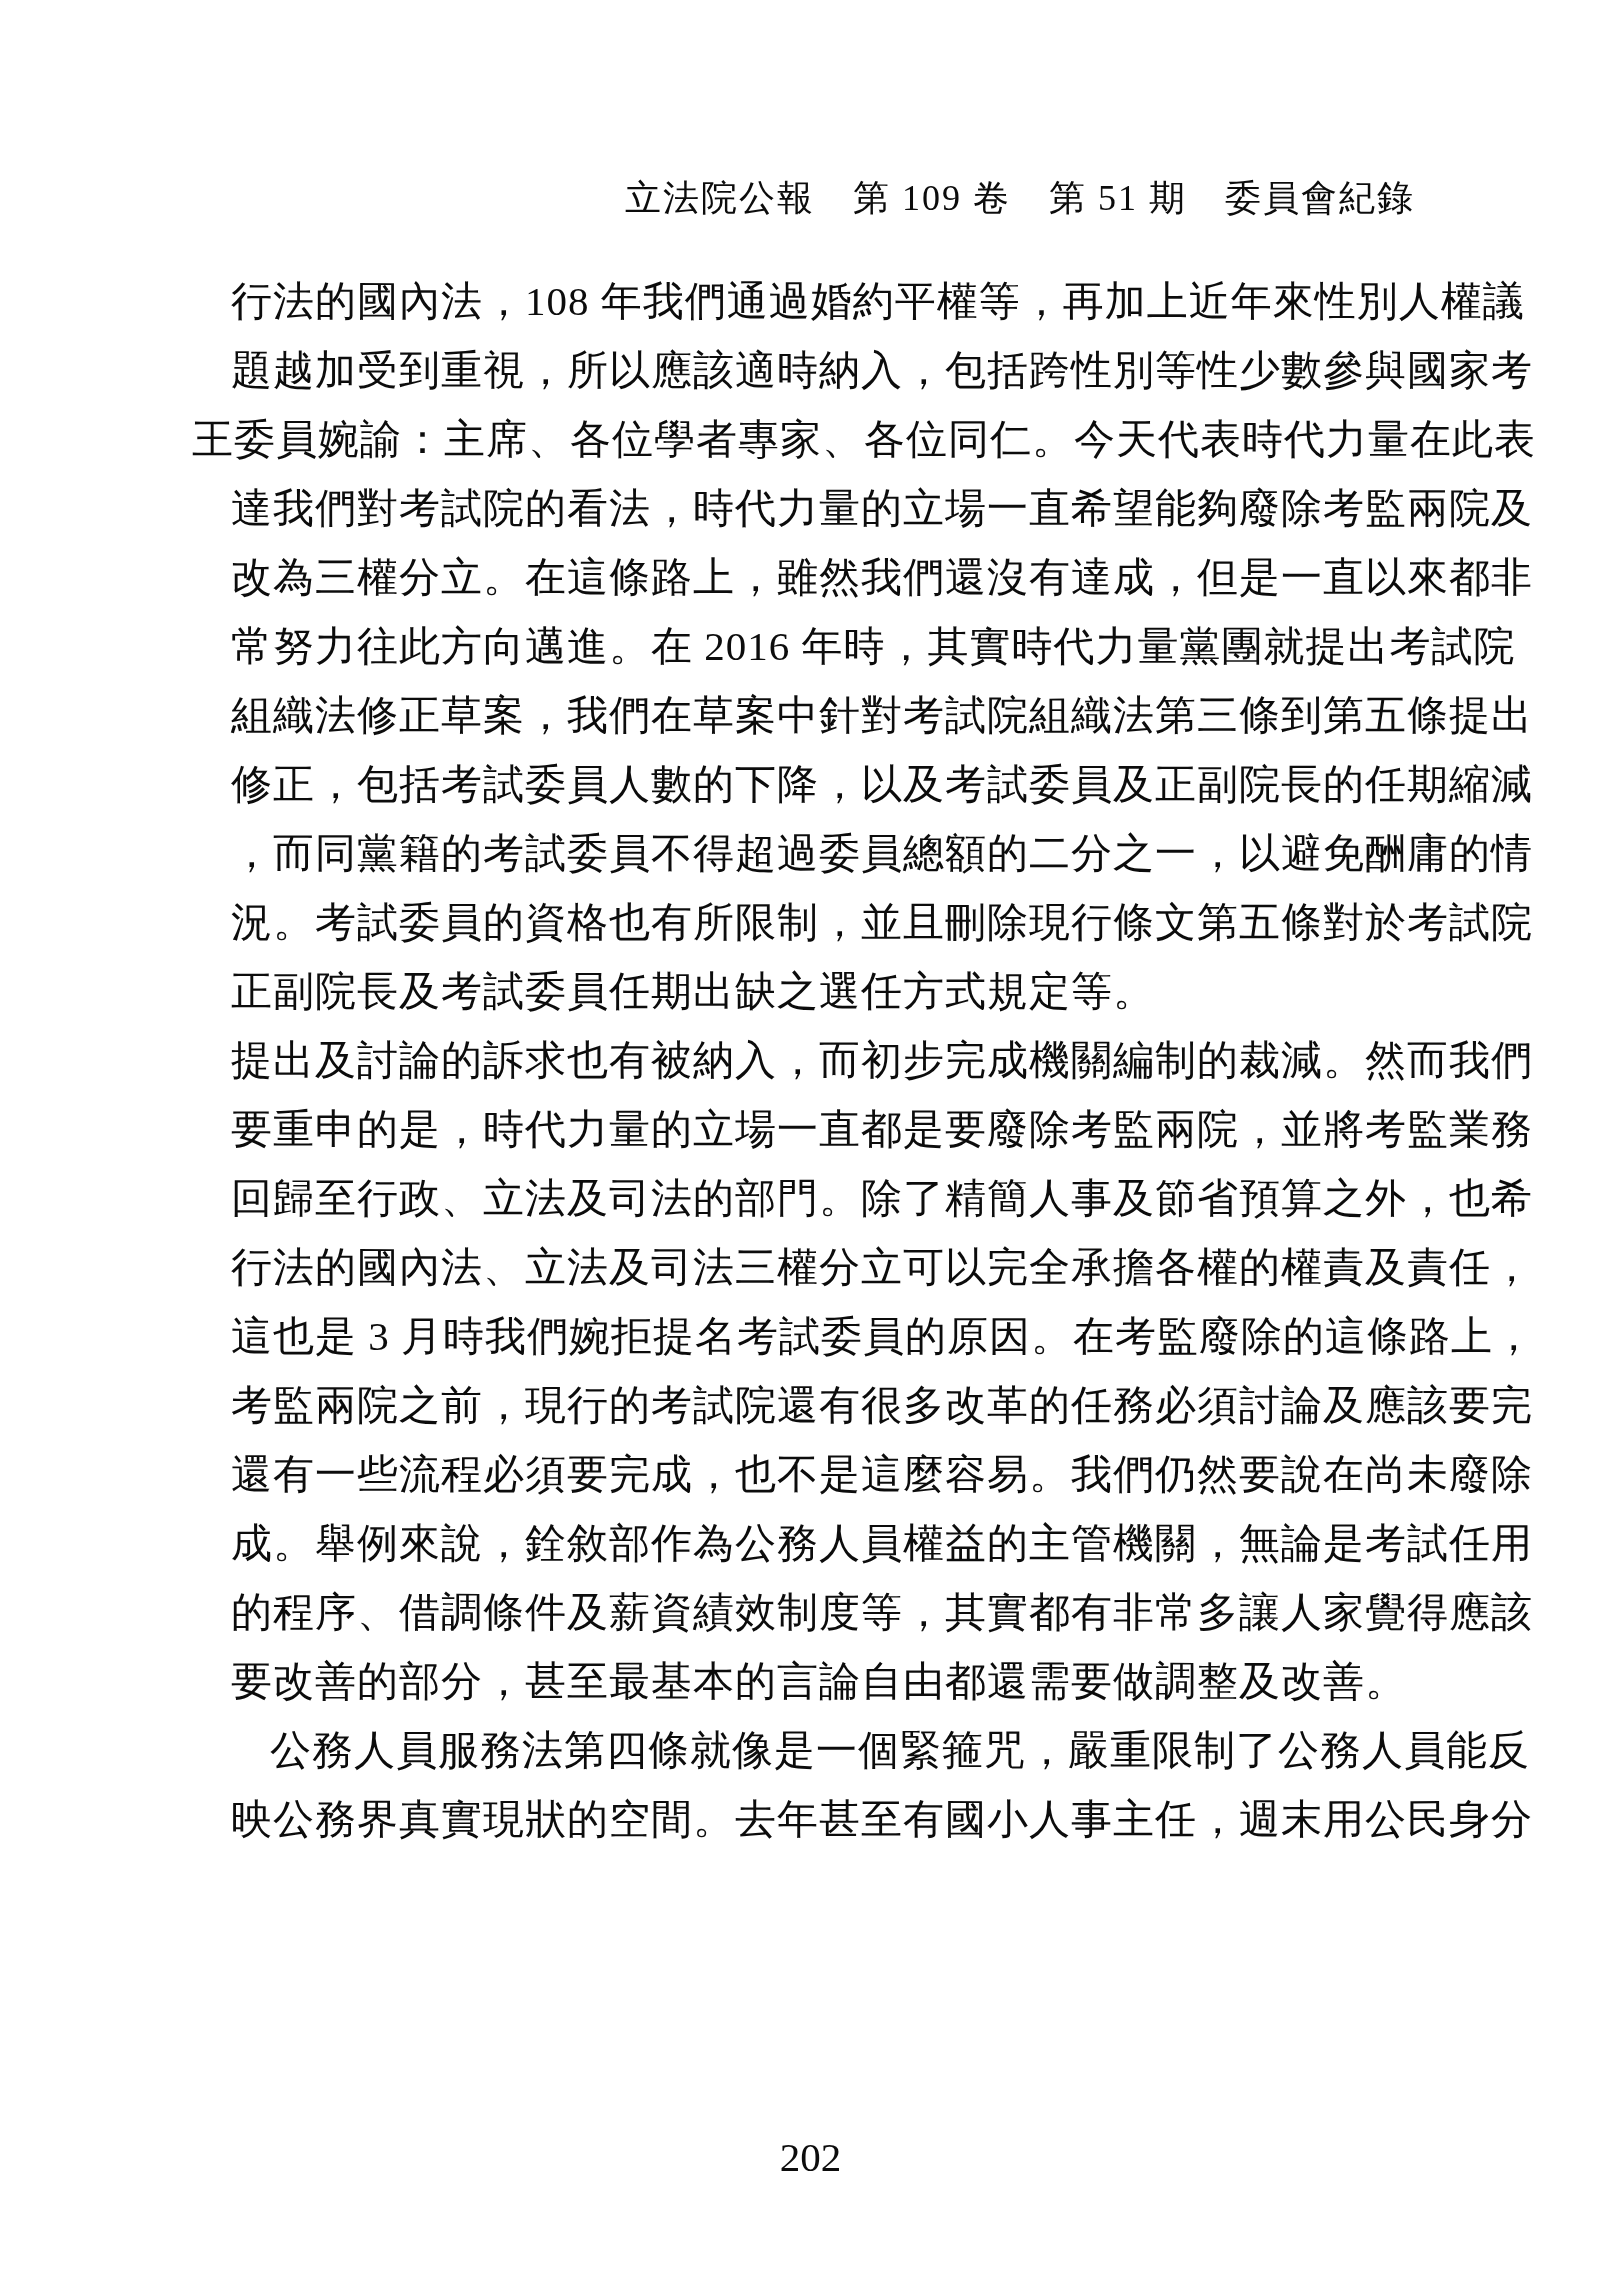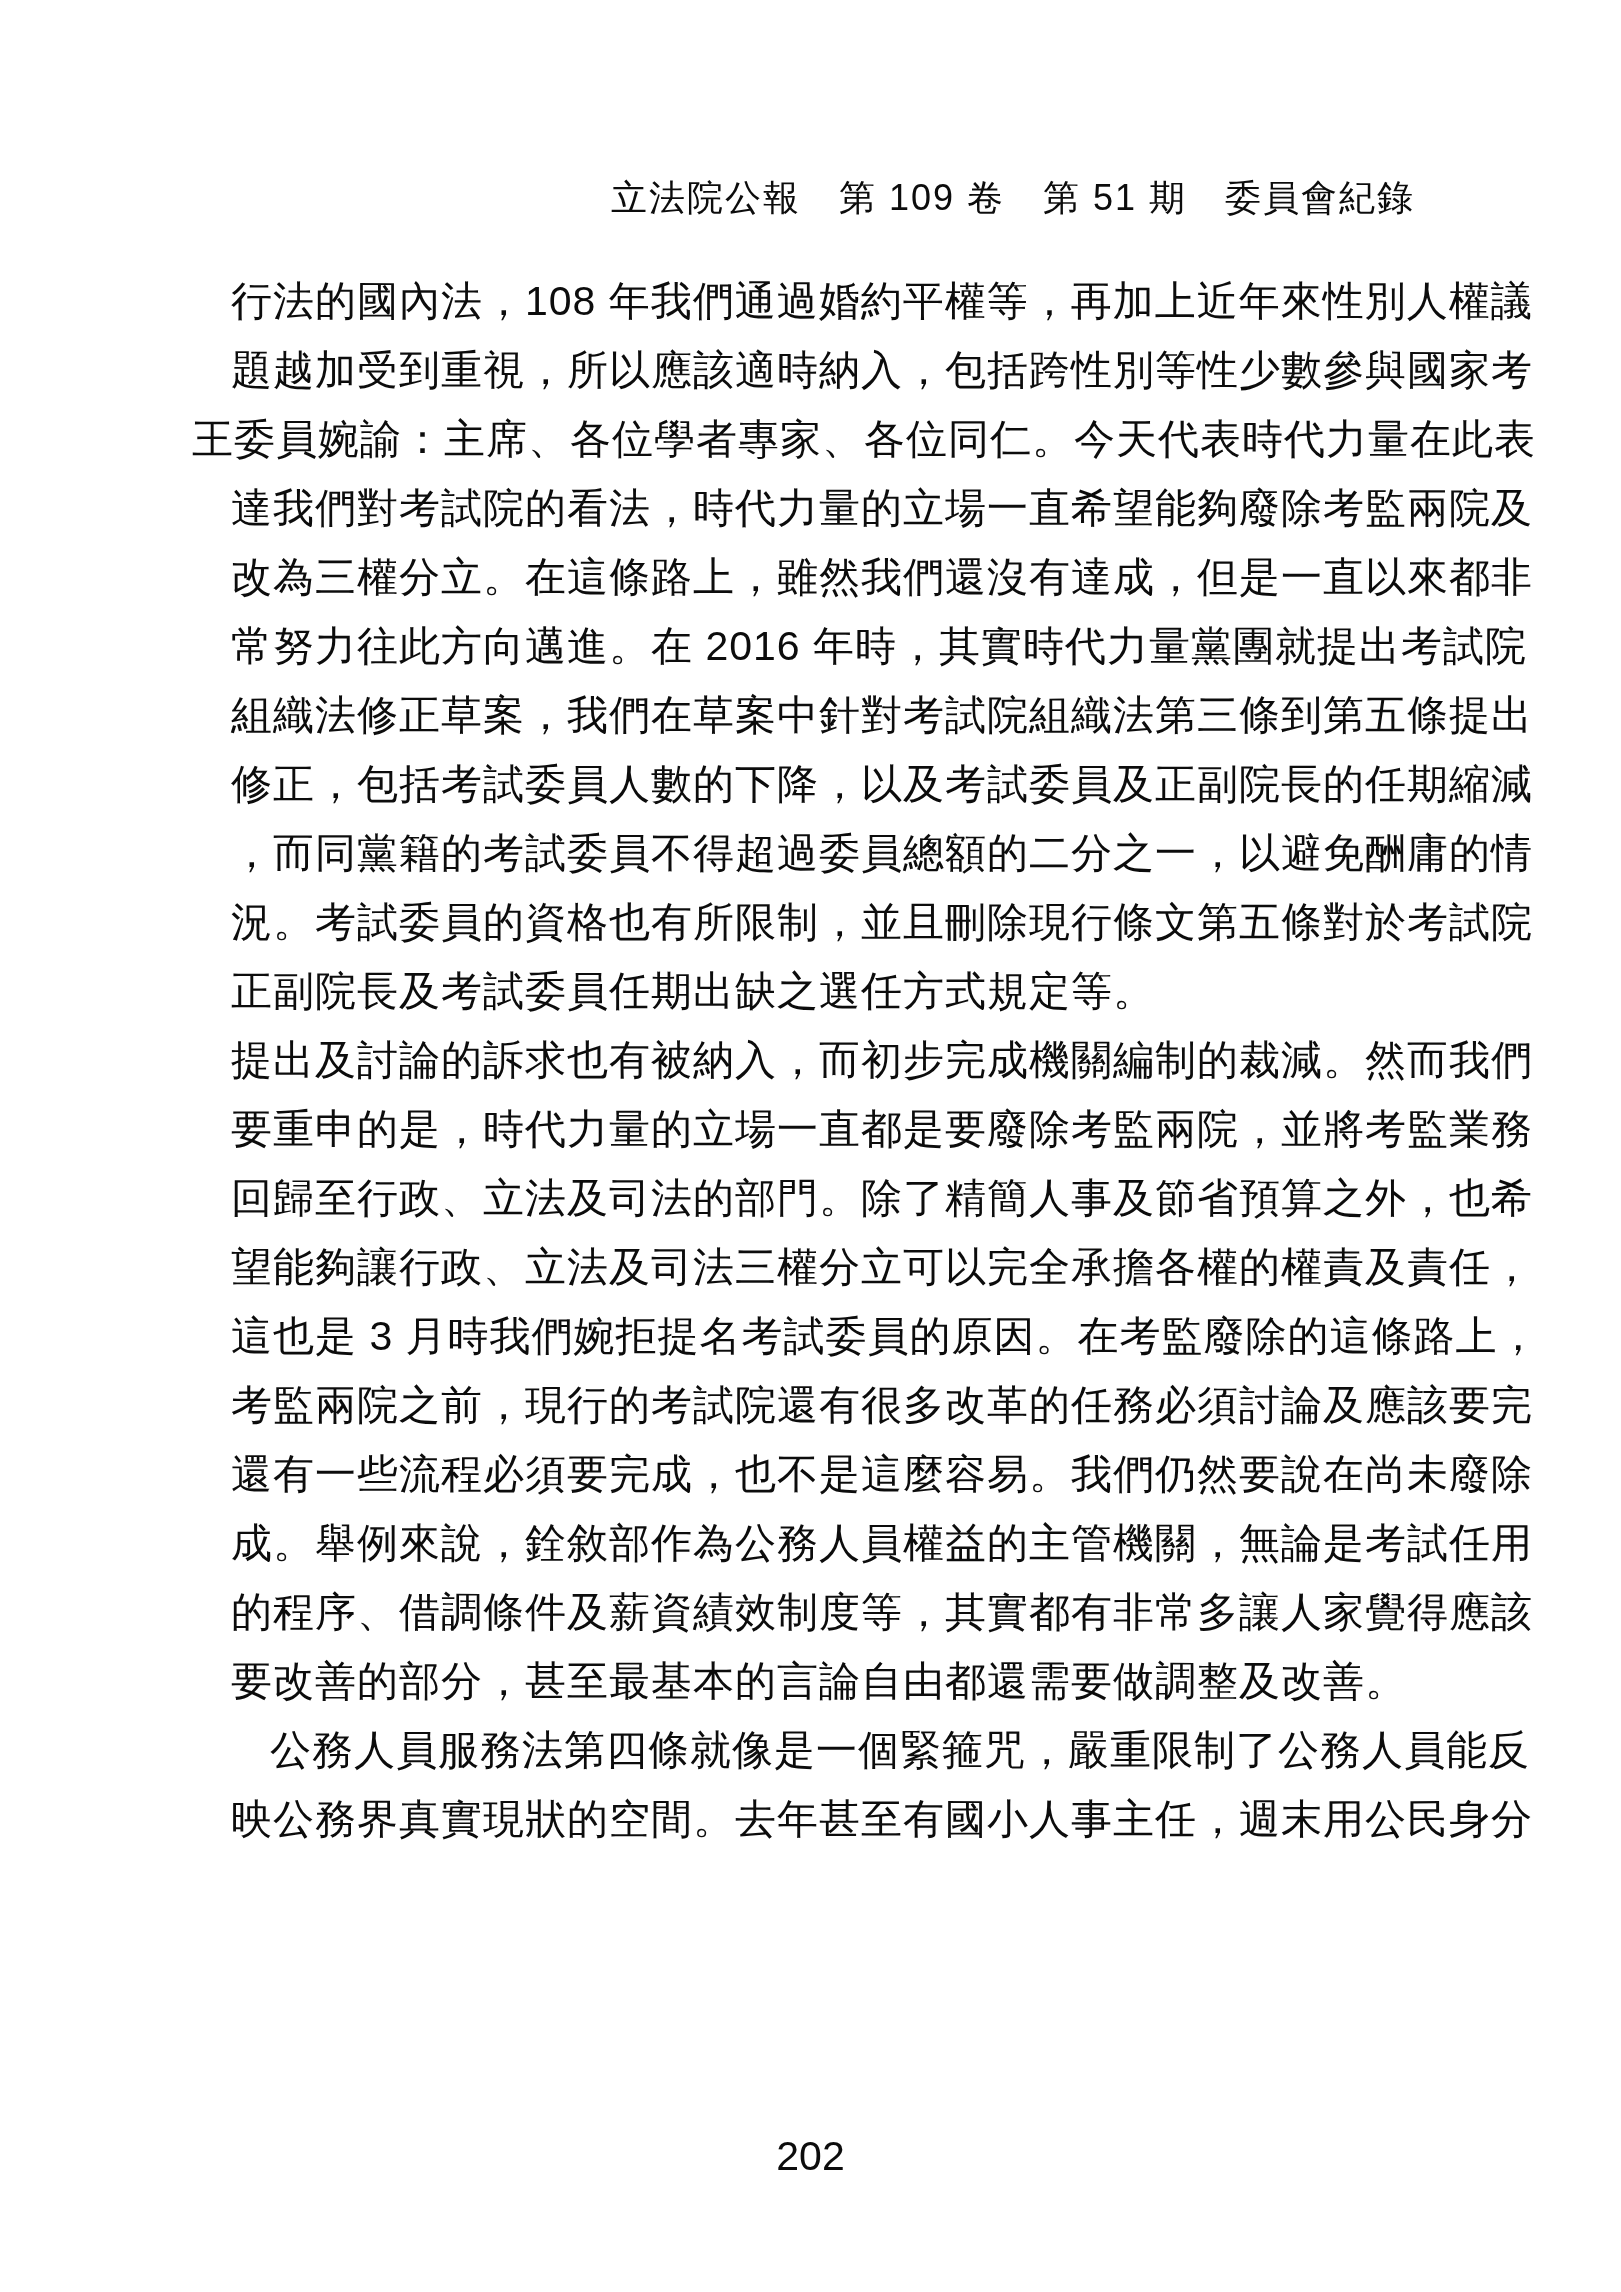--- a/index.html
+++ b/index.html
@@ -6,21 +6,21 @@
     margin: 0;
     padding: 0;
     background: #ffffff;
   }
   .page {
     position: relative;
     width: 1621px;
     height: 2293px;
     background: #ffffff;
     overflow: hidden;
-    font-family: Liberation Sans, sans-serif;
+    font-family: Liberation Serif, serif;
     color: #0c0c0c;
   }
   .header {
     position: absolute;
     top: 174px;
     right: 206px;
     font-size: 36px;
     letter-spacing: 2px;
     white-space: nowrap;
   }
@@ -65,21 +65,21 @@
       <div class="line cont">改為三權分立。在這條路上，雖然我們還沒有達成，但是一直以來都非</div>
       <div class="line cont">常努力往此方向邁進。在 2016 年時，其實時代力量黨團就提出考試院</div>
       <div class="line cont">組織法修正草案，我們在草案中針對考試院組織法第三條到第五條提出</div>
       <div class="line cont">修正，包括考試委員人數的下降，以及考試委員及正副院長的任期縮減</div>
       <div class="line cont">，而同黨籍的考試委員不得超過委員總額的二分之一，以避免酬庸的情</div>
       <div class="line cont">況。考試委員的資格也有所限制，並且刪除現行條文第五條對於考試院</div>
       <div class="line cont">正副院長及考試委員任期出缺之選任方式規定等。</div>
       <div class="line cont">提出及討論的訴求也有被納入，而初步完成機關編制的裁減。然而我們</div>
       <div class="line cont">要重申的是，時代力量的立場一直都是要廢除考監兩院，並將考監業務</div>
       <div class="line cont">回歸至行政、立法及司法的部門。除了精簡人事及節省預算之外，也希</div>
-      <div class="line cont">望能夠讓行政、立法及司法三權分立可以完全承擔各權的權責及責任，</div>
+      <div class="line cont">行法的國內法、立法及司法三權分立可以完全承擔各權的權責及責任，</div>
       <div class="line cont">這也是 3 月時我們婉拒提名考試委員的原因。在考監廢除的這條路上，</div>
       <div class="line cont">考監兩院之前，現行的考試院還有很多改革的任務必須討論及應該要完</div>
       <div class="line cont">還有一些流程必須要完成，也不是這麼容易。我們仍然要說在尚未廢除</div>
       <div class="line cont">成。舉例來說，銓敘部作為公務人員權益的主管機關，無論是考試任用</div>
       <div class="line cont">的程序、借調條件及薪資績效制度等，其實都有非常多讓人家覺得應該</div>
       <div class="line cont">要改善的部分，甚至最基本的言論自由都還需要做調整及改善。</div>
       <div class="line para">公務人員服務法第四條就像是一個緊箍咒，嚴重限制了公務人員能反</div>
       <div class="line cont">映公務界真實現狀的空間。去年甚至有國小人事主任，週末用公民身分</div>
     </div>
 

